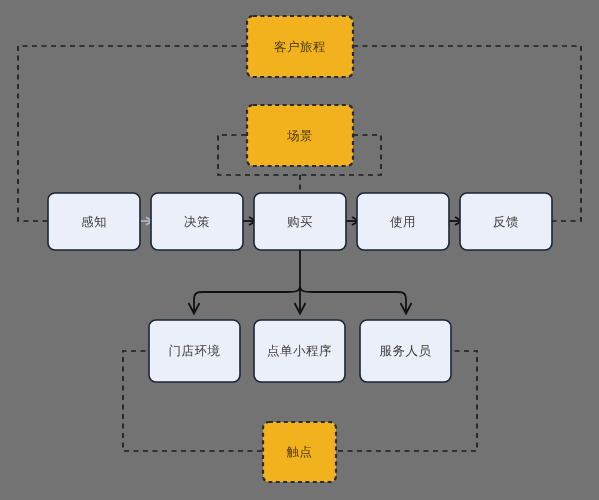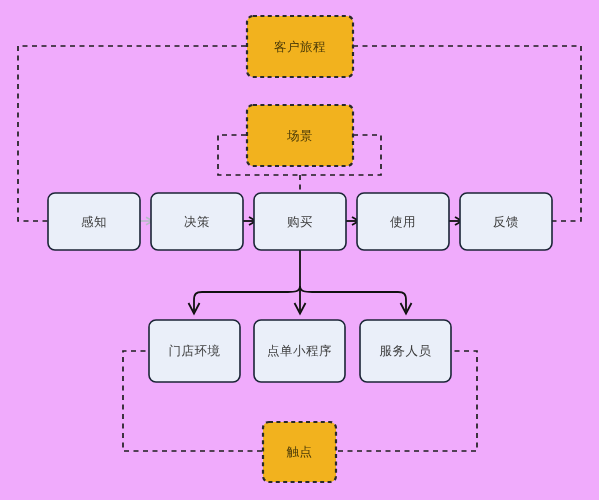--- a/index.html
+++ b/index.html
@@ -10,21 +10,21 @@
   body {
     width: 599px;
     height: 500px;
     font-family: "Liberation Sans", "DejaVu Sans", sans-serif;
     overflow: hidden;
   }
   #diagram-root {
     position: relative;
     width: 599px;
     height: 500px;
-    background: #f0abfc;
+    background: #737373;
   }
   svg.diagram-canvas {
     position: absolute;
     top: 0;
     left: 0;
     width: 599px;
     height: 500px;
   }
   .node-label {
     font-family: "Liberation Sans", "DejaVu Sans", sans-serif;

